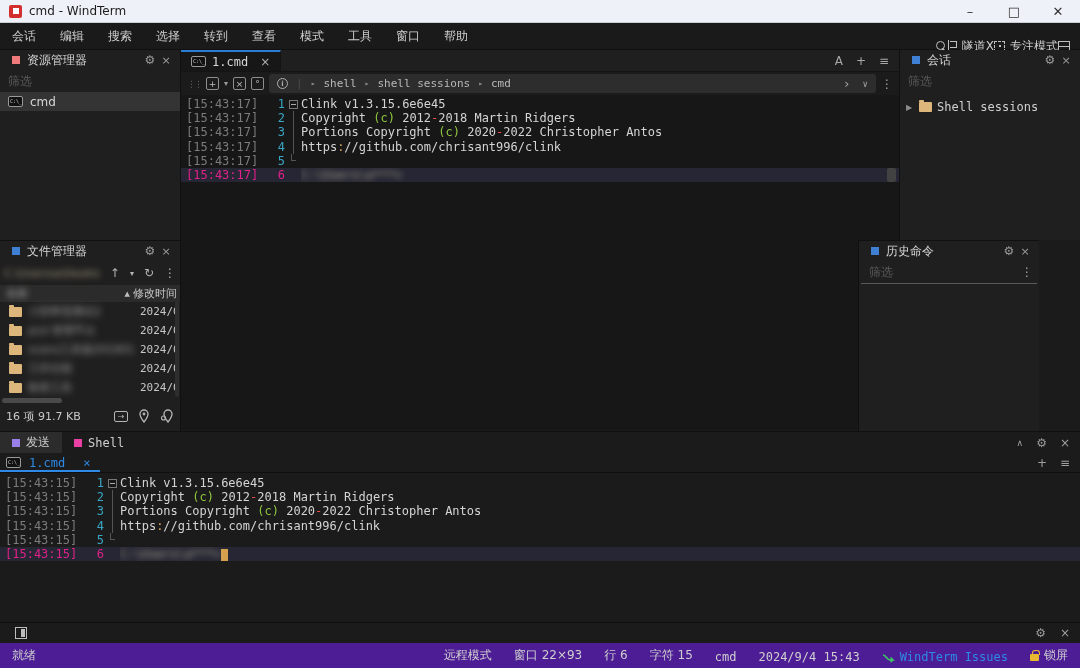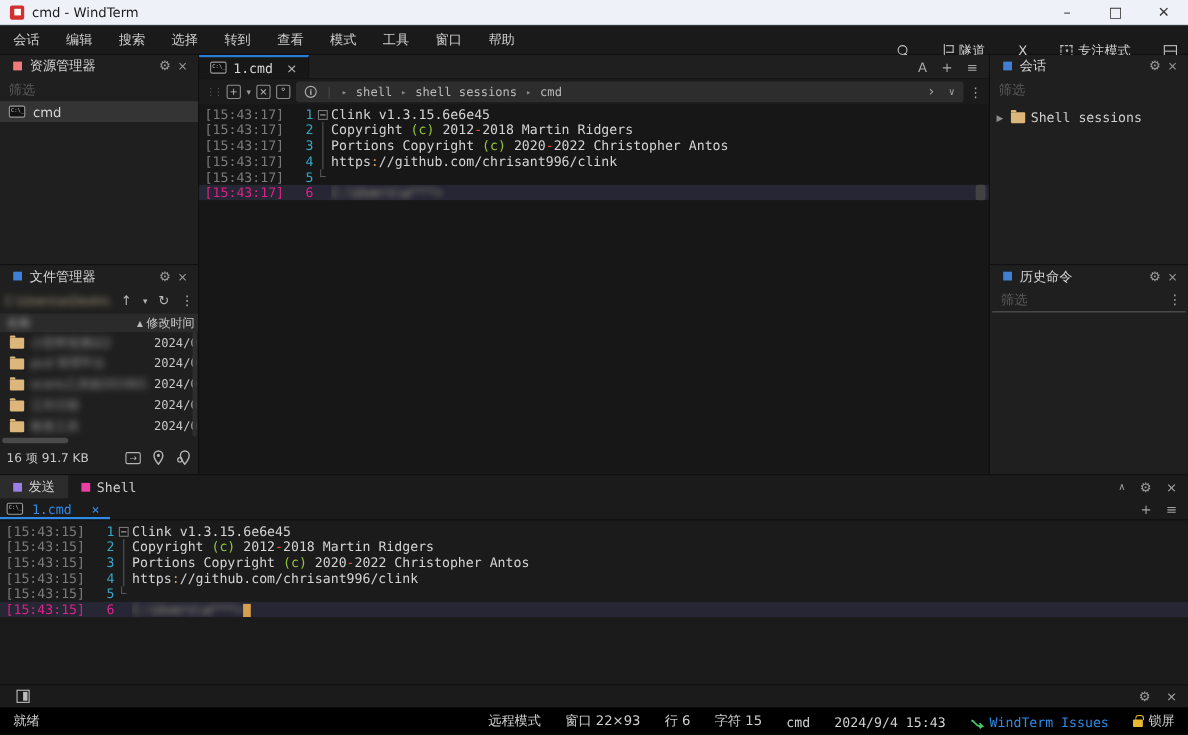--- a/index.html
+++ b/index.html
@@ -17,21 +17,21 @@
   #titlebar .title { font-size:12px; }
   .win-btns { margin-left:auto; display:flex; height:100%; }
   .win-btn { width:44px; height:100%; display:flex; align-items:center; justify-content:center;
     font-size:13px; color:#333; }
 
   
   #menubar { position:absolute; left:0; top:23px; width:1080px; height:27px; background:#1a1a1a;
     display:flex; align-items:center; border-bottom:1px solid #101010; }
   #menu-items { display:flex; }
   .menu-item { padding:0 12px; line-height:26px; color:#cfcfcf; }
-  #menu-right { margin-left:auto; display:flex; align-items:center; gap:30px; padding-right:10px; color:#cfcfcf;margin-top:20px; }
+  #menu-right { margin-left:auto; display:flex; align-items:center; gap:0; padding-right:10px; color:#cfcfcf;margin-top:20px; }
   .mi-group { display:flex; align-items:center; gap:5px; }
   .search-glass { position:relative; width:11px; height:11px; display:inline-block; }
   .search-glass::before { content:""; position:absolute; left:0; top:0; width:7px; height:7px;
     border:1.4px solid #bfbfbf; border-radius:50%; }
   .search-glass::after { content:""; position:absolute; left:7px; top:7px; width:4px; height:1.5px;
     background:#bfbfbf; transform:rotate(45deg); transform-origin:0 0; }
   .flag-ic { position:relative; width:10px; height:12px; display:inline-block; }
   .flag-ic::before { content:""; position:absolute; left:1px; top:0; width:1.5px; height:12px; background:#bfbfbf; }
   .flag-ic::after { content:""; position:absolute; left:3px; top:1px; width:6px; height:5px;
     border:1.2px solid #bfbfbf; border-left:none; }
@@ -136,21 +136,21 @@
     font-family:"DejaVu Sans Mono",monospace; position:relative; }
   .bp-termtab .ul { position:absolute; left:0; right:0; bottom:0; height:2px; background:#2e8ae6; }
   #bterminal { font-family:"DejaVu Sans Mono",monospace; font-size:12px; padding-top:3px; }
 
   
   #dockrow { position:absolute; left:0; top:622px; width:1080px; height:21px; background:#1b1b1b;
     border-top:1px solid #101010; display:flex; align-items:center; padding:0 10px; }
   .panel-ic { width:12px; height:12px; border:1px solid #bdbdbd; position:relative; margin-left:5px; }
   .panel-ic::after { content:""; position:absolute; right:1px; top:1px; bottom:1px; width:4px; background:#bdbdbd; }
   .dock-right { margin-left:auto; display:flex; gap:14px; color:#a0a0a0; }
-  #statusbar { position:absolute; left:0; top:643px; width:1080px; height:25px; background:#000000;
+  #statusbar { position:absolute; left:0; top:643px; width:1080px; height:25px; background:#4c1d95;
     display:flex; align-items:center; padding:0 12px; color:#cfcfcf; }
   #status-right { margin-left:auto; display:flex; align-items:flex-end; gap:22px; }
   .st-item { display:flex; align-items:center; gap:5px; }
   .issues { color:#2e8ae6; font-family:"DejaVu Sans Mono",monospace; }
   .lock-ic { width:9px; height:7px; background:#e8b830; border-radius:1px; position:relative; margin-top:3px; }
   .lock-ic::before { content:""; position:absolute; left:1.5px; top:-4px; width:6px; height:4px;
     border:1.5px solid #e8b830; border-bottom:none; border-radius:3px 3px 0 0; }
   .gear { font-size:12px; color:#9a9a9a; }
 </style>
 </head>
@@ -336,21 +336,21 @@
       <span class="hd-ic">×</span>
     </div>
     <div class="filter-row">筛选</div>
     <div class="tree-row">
       <span class="tw">▶</span>
       <span class="folder"></span>
       <span class="mono">Shell sessions</span>
     </div>
   </div>
 
-  <div class="panel" style="left:899px; top:240px; width:181px; height:219px; border-left:1px solid #101010; border-top:1px solid #101010;">
+  <div class="panel" style="left:858px; top:240px; width:181px; height:219px; border-left:1px solid #101010; border-top:1px solid #101010;">
     <div class="panel-hd">
       <span class="sq" style="background:#3f7fd4"></span>
       <span class="ttl">历史命令</span>
       <span class="hd-ic gear">⚙</span>
       <span class="hd-ic">×</span>
     </div>
     <div class="hist-filter">
       <span class="filter-row">筛选</span>
       <span class="dots3" style="padding-right:4px">⋮</span>
     </div>

